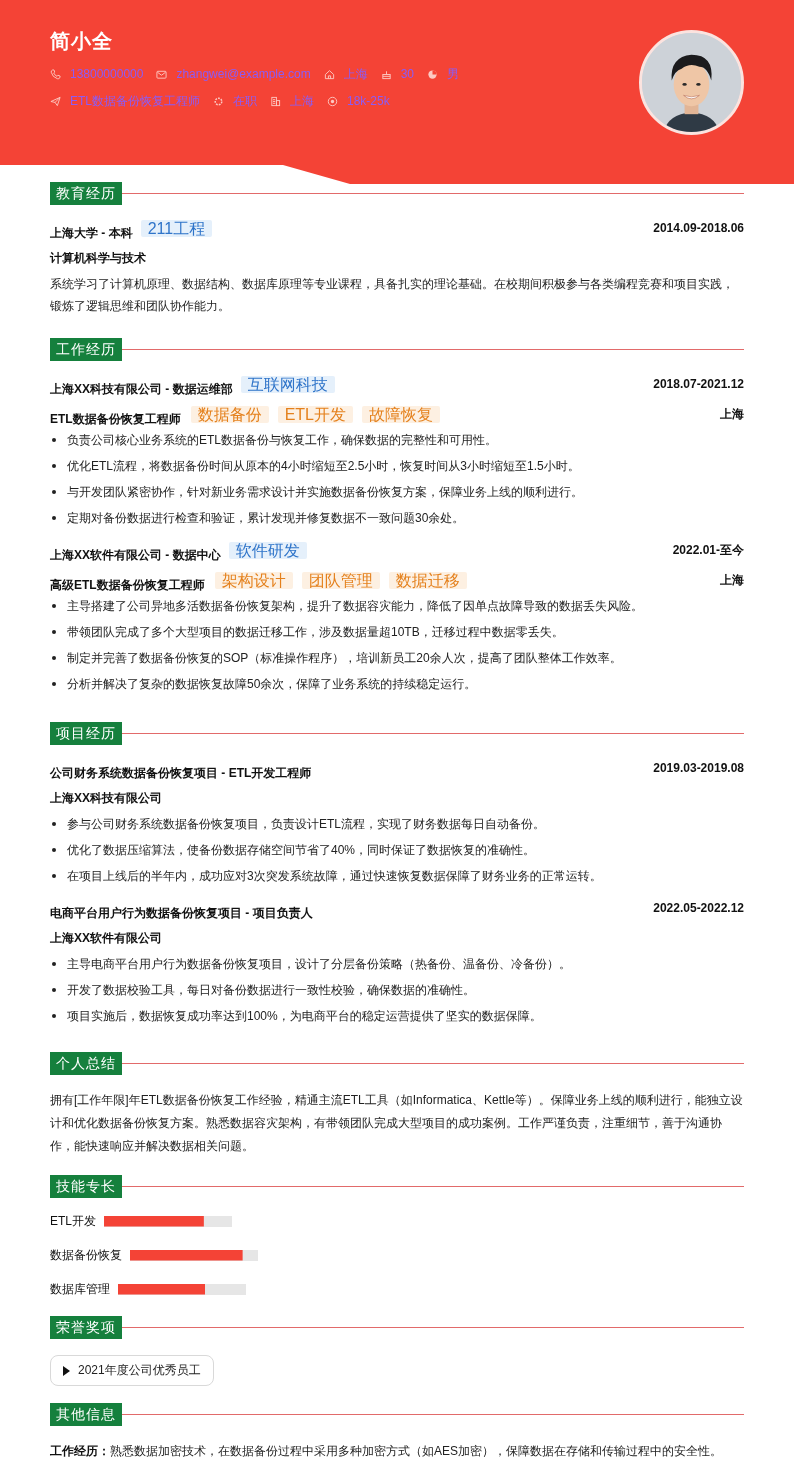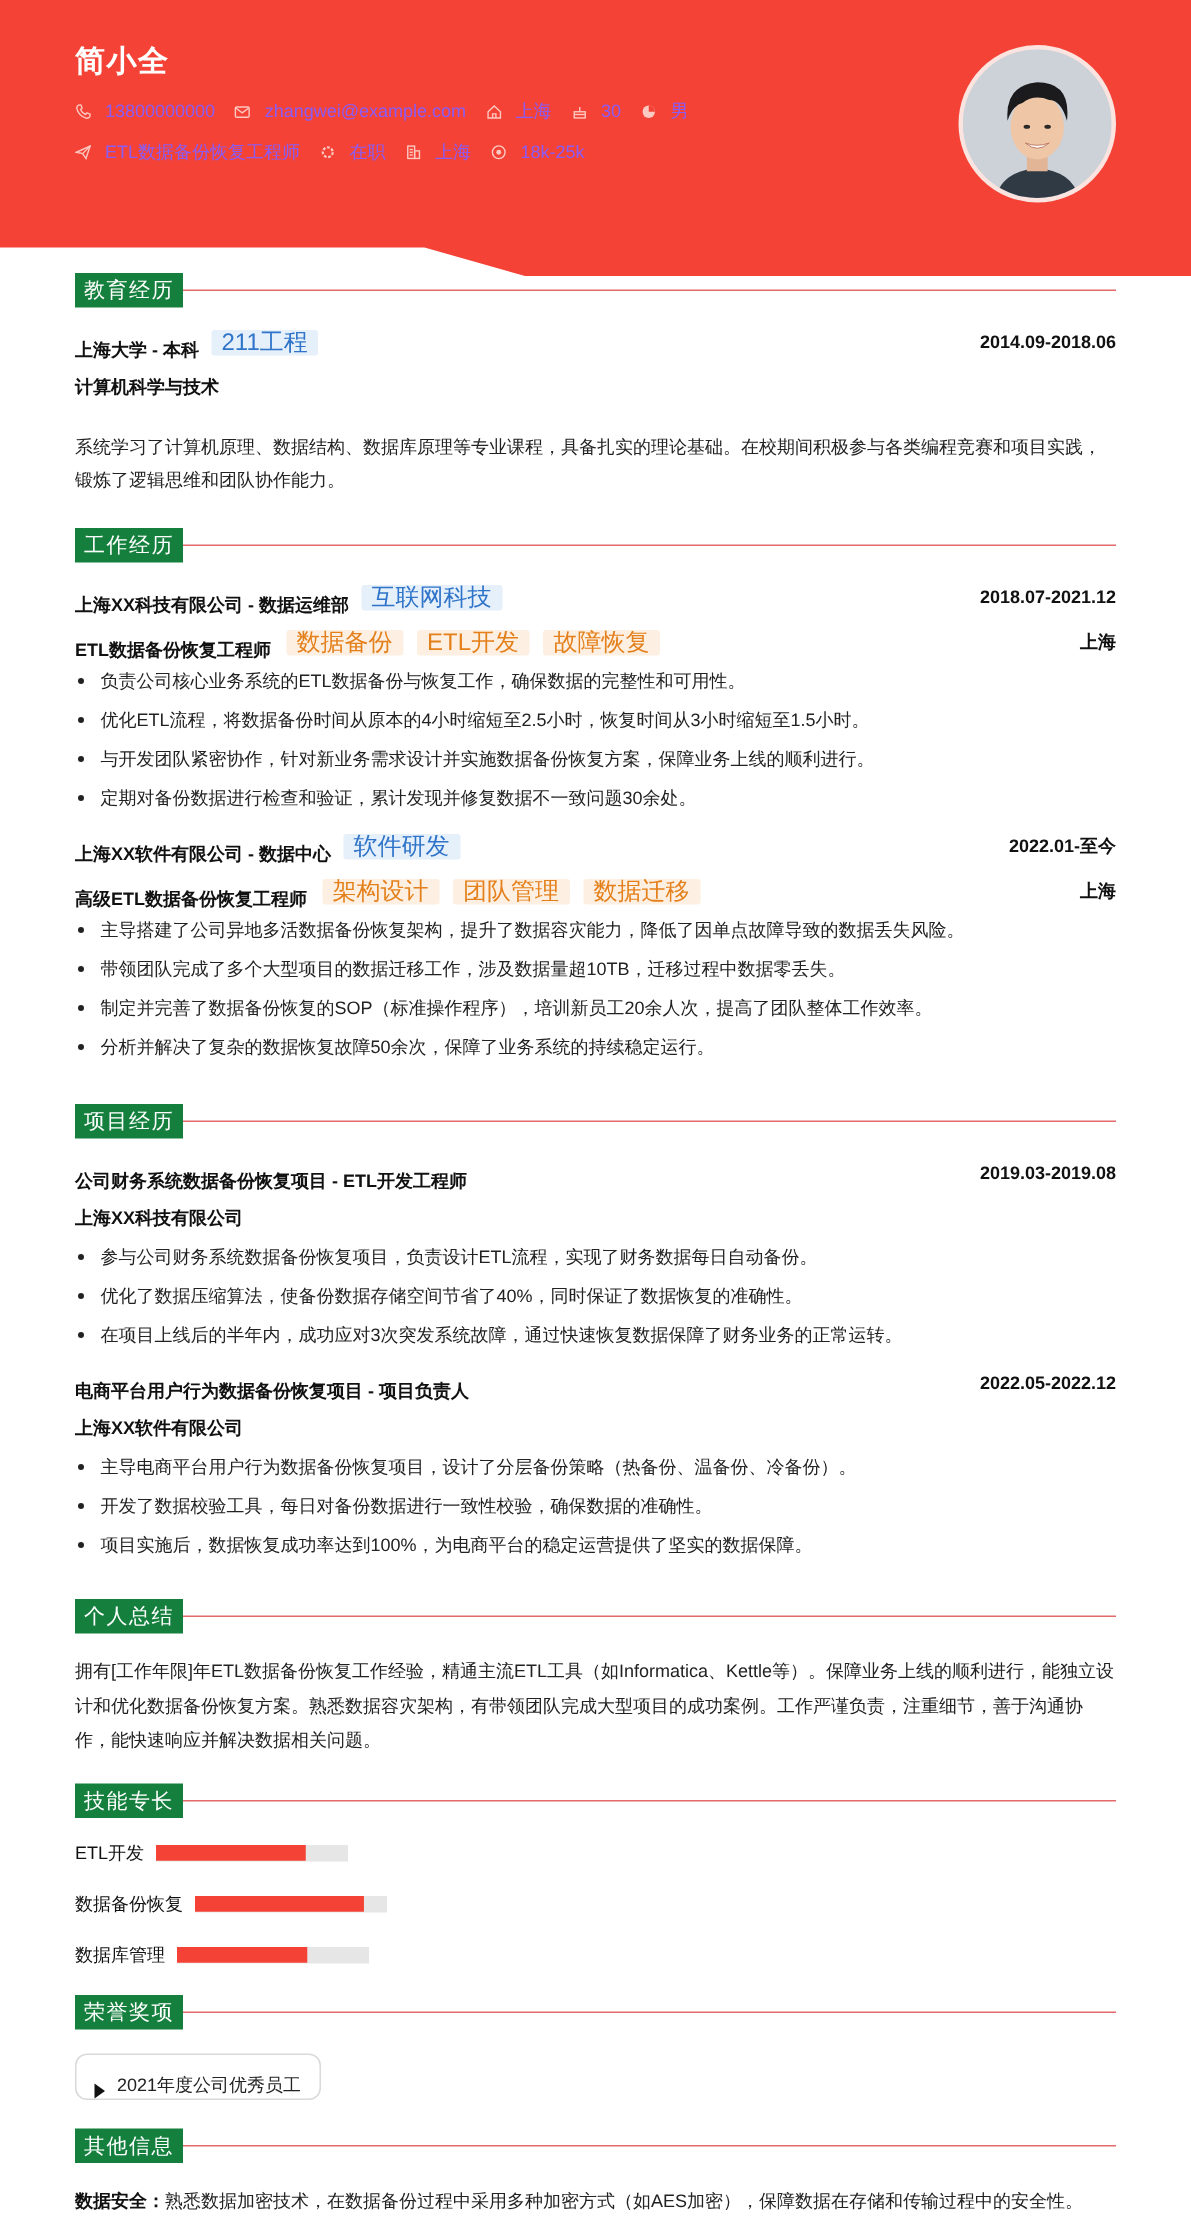--- a/index.html
+++ b/index.html
@@ -83,21 +83,21 @@
   .skill-bar { position: relative; width: 128px; height: 11px; background: #e6e6e6; overflow: hidden; }
   .skill-fill {
     position: absolute; left: 0; top: 0; height: 100%; background: #f44336;
     clip-path: polygon(0 0, 100% 0, calc(100% + 0px) 100%, 0 100%);
   }
   .skill-fill::after {
     content: ""; position: absolute; right: -5px; top: 0; width: 5px; height: 100%;
     background: #f44336; clip-path: polygon(0 0, 0 0, 100% 100%, 0 100%);
   }
   .award {
-    display: inline-flex; align-items: flex-end; height: 31px; padding: 0 12px 0 12px;
+    display: inline-flex; align-items: center; height: 31px; padding: 0 12px 0 12px;
     border: 1px solid #d9d9d9; border-radius: 8px; font-size: 12px; color: #222;
   }
   .award .tri {
     width: 0; height: 0; border-top: 5px solid transparent; border-bottom: 5px solid transparent;
     border-left: 7px solid #111; margin-right: 8px;
   }
   .other { font-size: 12px; line-height: 22px; color: #222; }
   .other b { color: #111; }
 </style>
 </head>
@@ -221,21 +221,21 @@
       <span class="section-line"></span>
     </div>
     <div class="row" style="margin-top:0;">
       <div class="row-left">
         <span class="bold">上海大学 - 本科</span>
         <span class="tag blue">211工程</span>
       </div>
       <span class="date">2014.09-2018.06</span>
     </div>
     <div class="bold" style="margin-top:12px; line-height:18px;">计算机科学与技术</div>
-    <div class="desc" style="margin-top:20px;">系统学习了计算机原理、数据结构、数据库原理等专业课程，具备扎实的理论基础。在校期间积极参与各类编程竞赛和项目实践，锻炼了逻辑思维和团队协作能力。</div>
+    <div class="desc" style="margin-top:6px;">系统学习了计算机原理、数据结构、数据库原理等专业课程，具备扎实的理论基础。在校期间积极参与各类编程竞赛和项目实践，锻炼了逻辑思维和团队协作能力。</div>
   </div>
 
   <div class="section" style="margin-top:21px;">
     <div class="section-head">
       <span class="section-title">工作经历</span>
       <span class="section-line"></span>
     </div>
 
     <div>
       <div class="row">
@@ -366,17 +366,17 @@
       <span>2021年度公司优秀员工</span>
     </div>
   </div>
 
   <div class="section" style="margin-top:17px;">
     <div class="section-head">
       <span class="section-title">其他信息</span>
       <span class="section-line"></span>
     </div>
     <div class="other">
-      <b>数据安全：</b><span>熟悉数据加密技术，在数据备份过程中采用多种加密方式（如AES加密），保障数据在存储和传输过程中的安全性。</span>
+      <b>工作经历：</b><span>熟悉数据加密技术，在数据备份过程中采用多种加密方式（如AES加密），保障数据在存储和传输过程中的安全性。</span>
     </div>
   </div>
 
 </div>
 
 </body></html>

